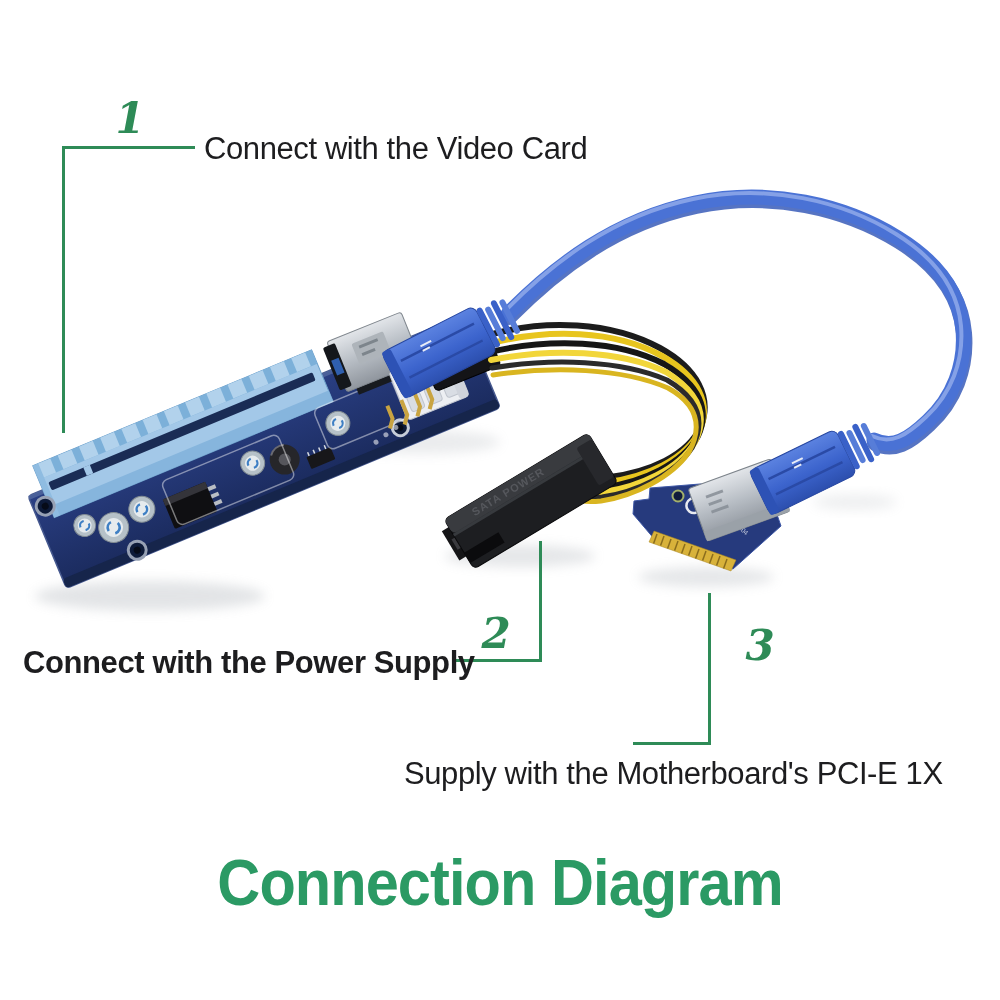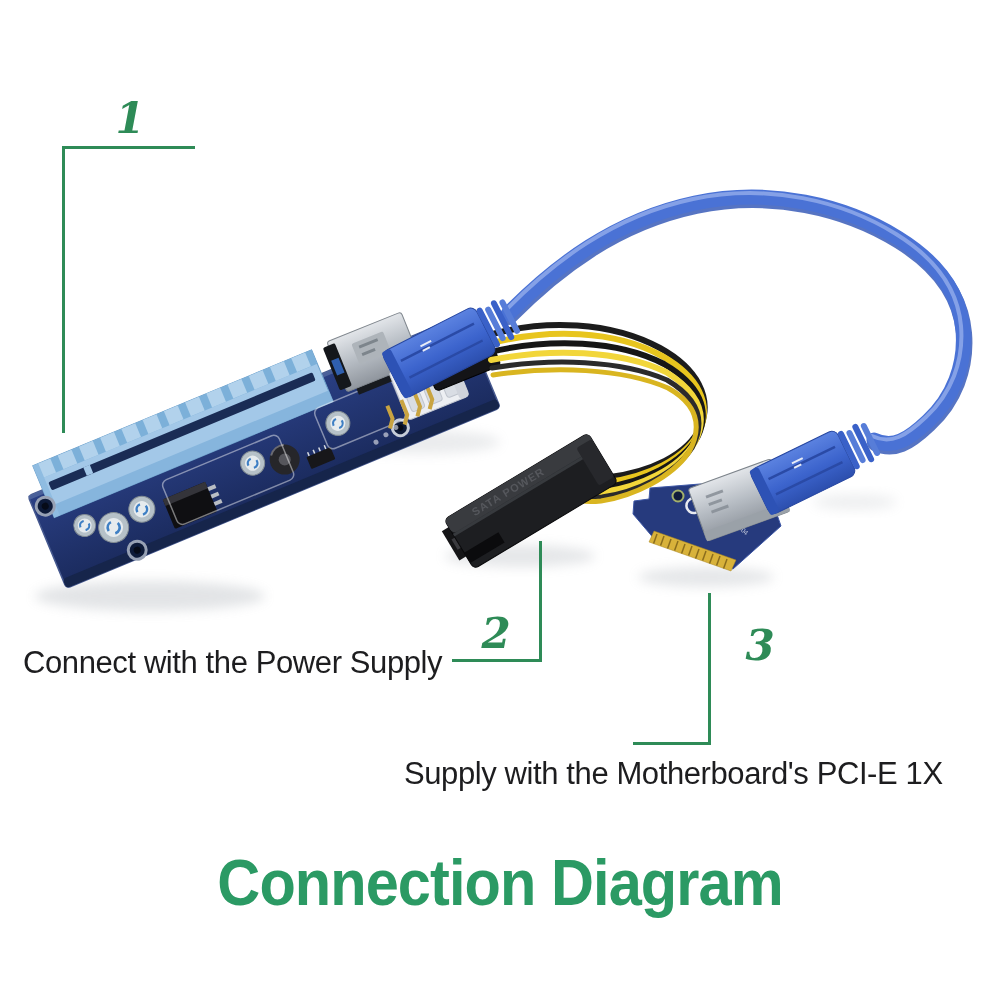--- a/index.html
+++ b/index.html
@@ -266,18 +266,19 @@
   <div class="leader" style="left:62px;top:146px;width:3px;height:287px;"></div>
   <div class="leader" style="left:452px;top:659px;width:90px;height:3px;"></div>
   <div class="leader" style="left:539px;top:541px;width:3px;height:121px;"></div>
   <div class="leader" style="left:633px;top:742px;width:78px;height:3px;"></div>
   <div class="leader" style="left:708px;top:593px;width:3px;height:152px;"></div>
 
   <div class="num" style="left:100px;top:98px;">1</div>
   <div class="num" style="left:466px;top:613px;">2</div>
   <div class="num" style="left:730px;top:625px;">3</div>
 
-  <div class="caption" style="left:23px;top:645px;">Connect with the Power Supply</div>
+  <div class="caption" style="left:204px;top:131px;">Connect with the Video Card</div>
+  <div class="caption" style="left:23px;top:645px;font-weight:bold;">Connect with the Power Supply</div>
   <div class="caption" style="left:404px;top:756px;">Supply with the Motherboard's PCI-E 1X</div>
 
   <div class="title">Connection Diagram</div>
 
 </div>
 
 </body></html>

